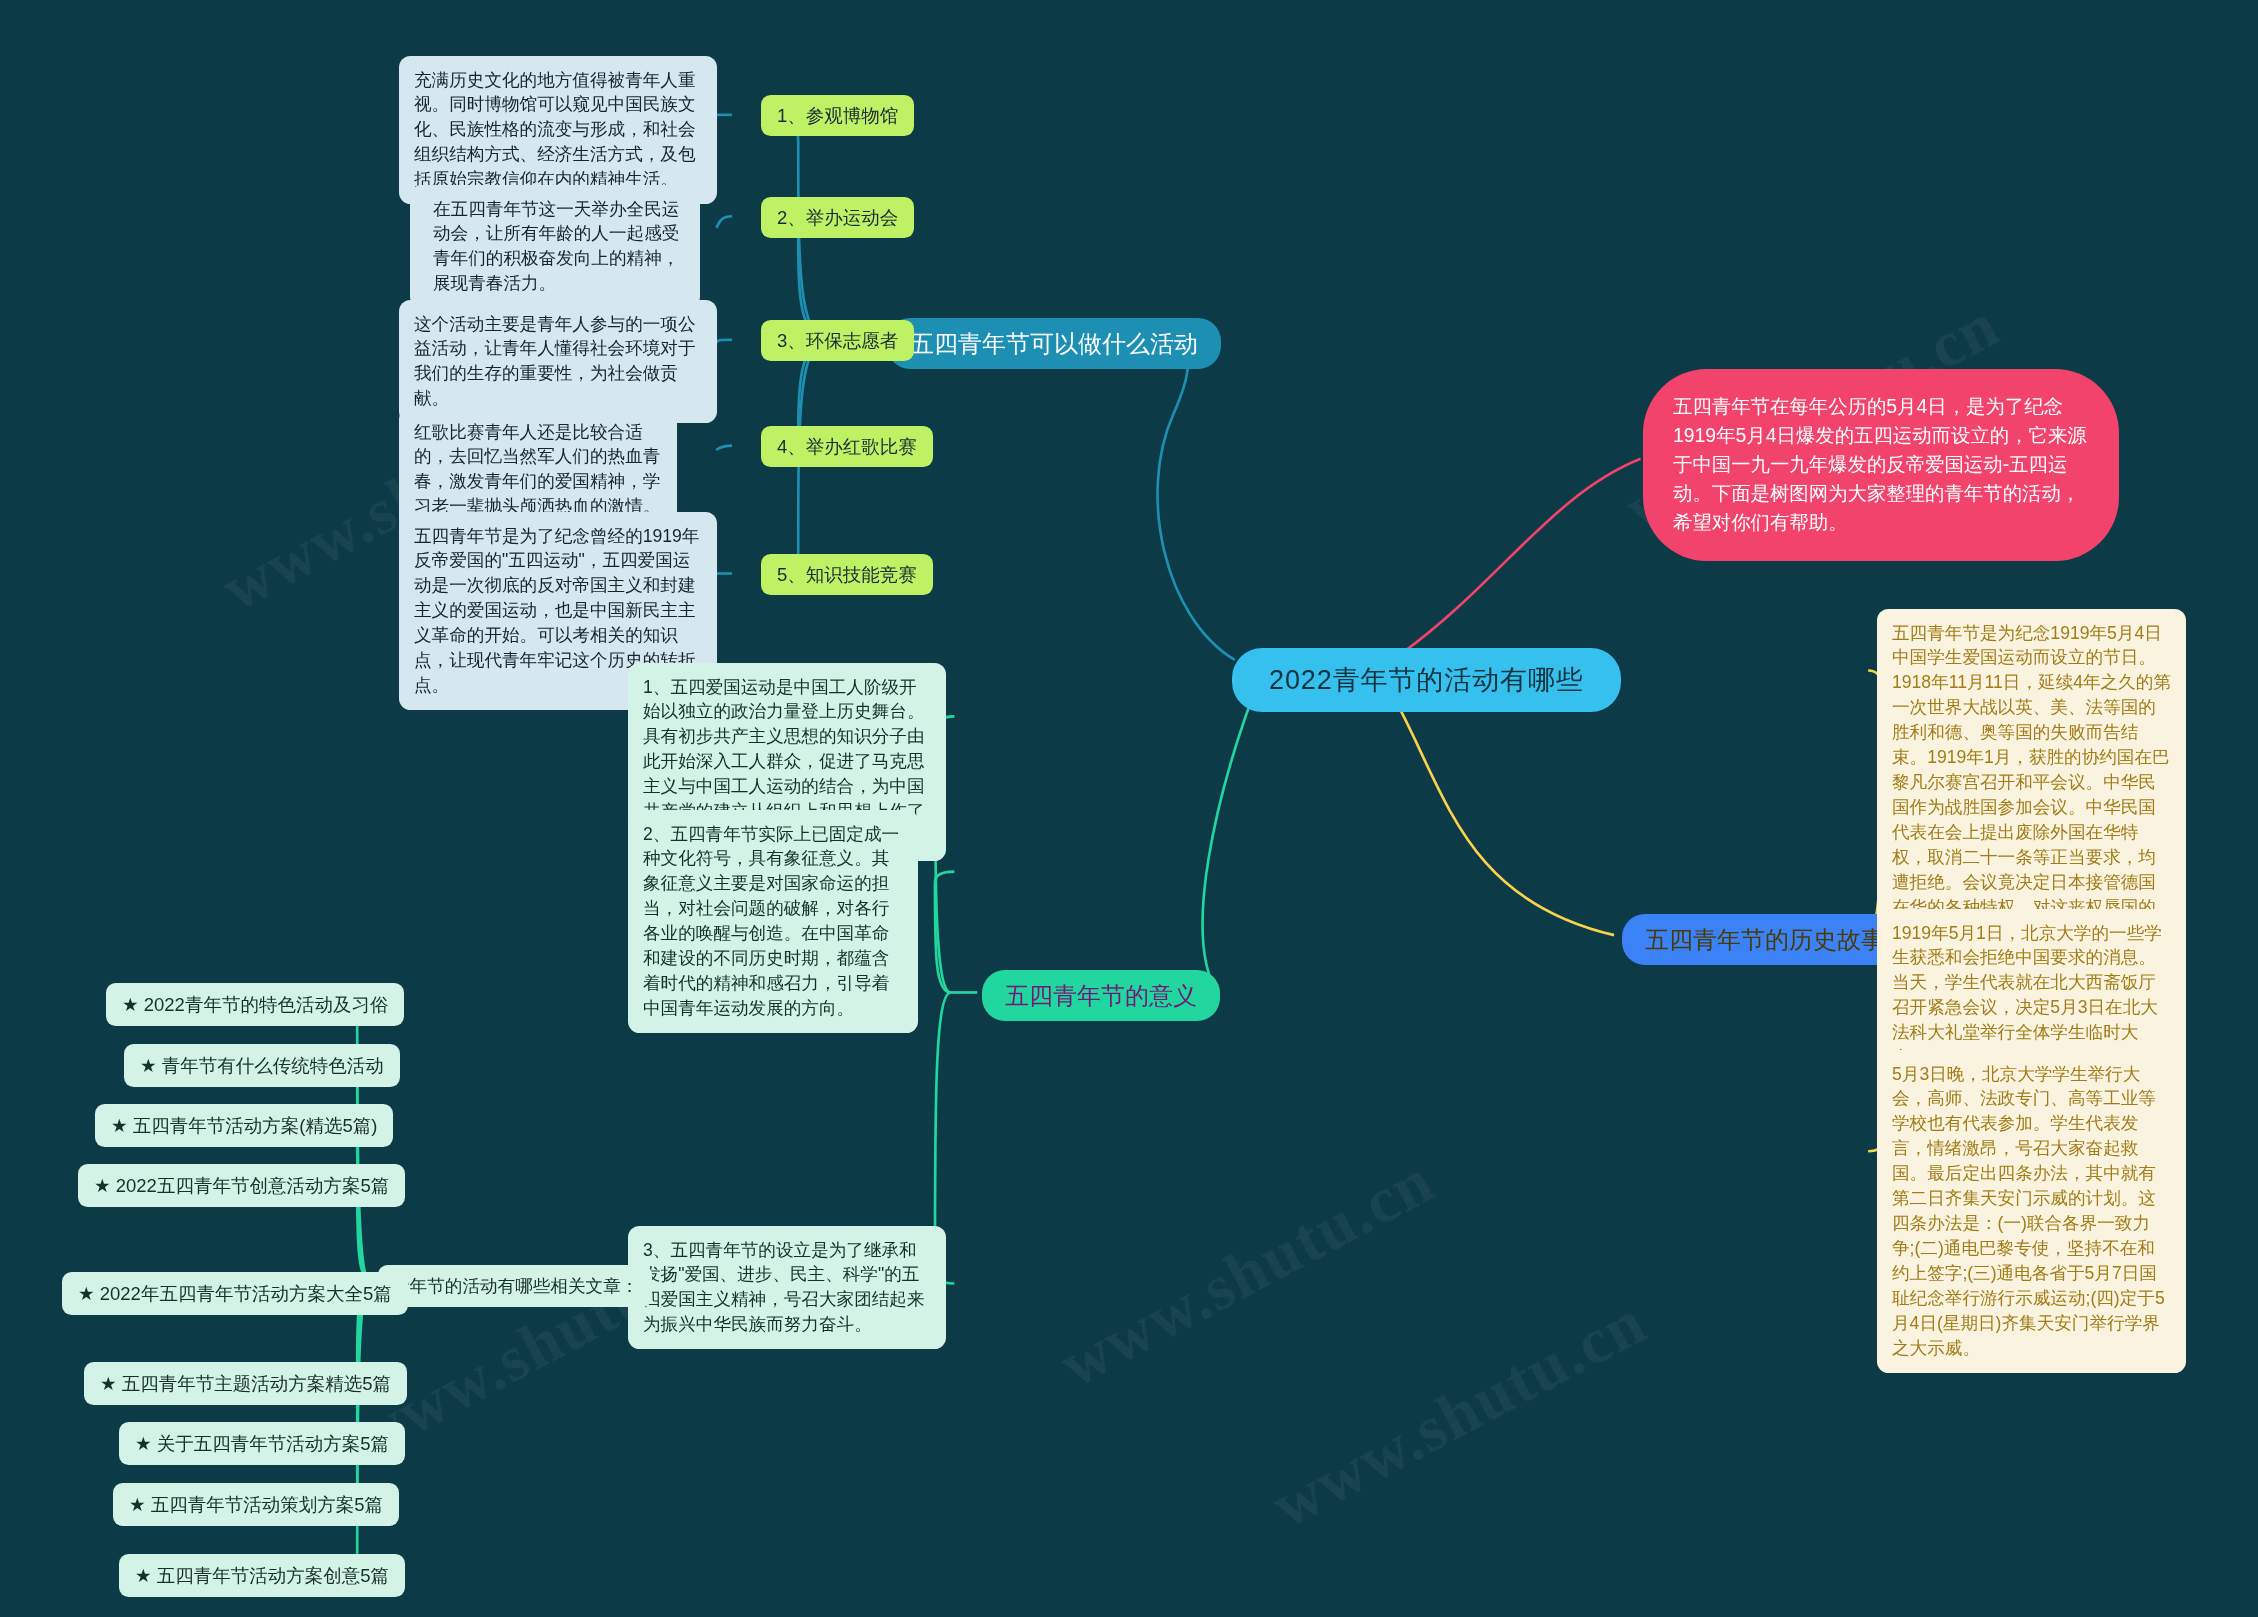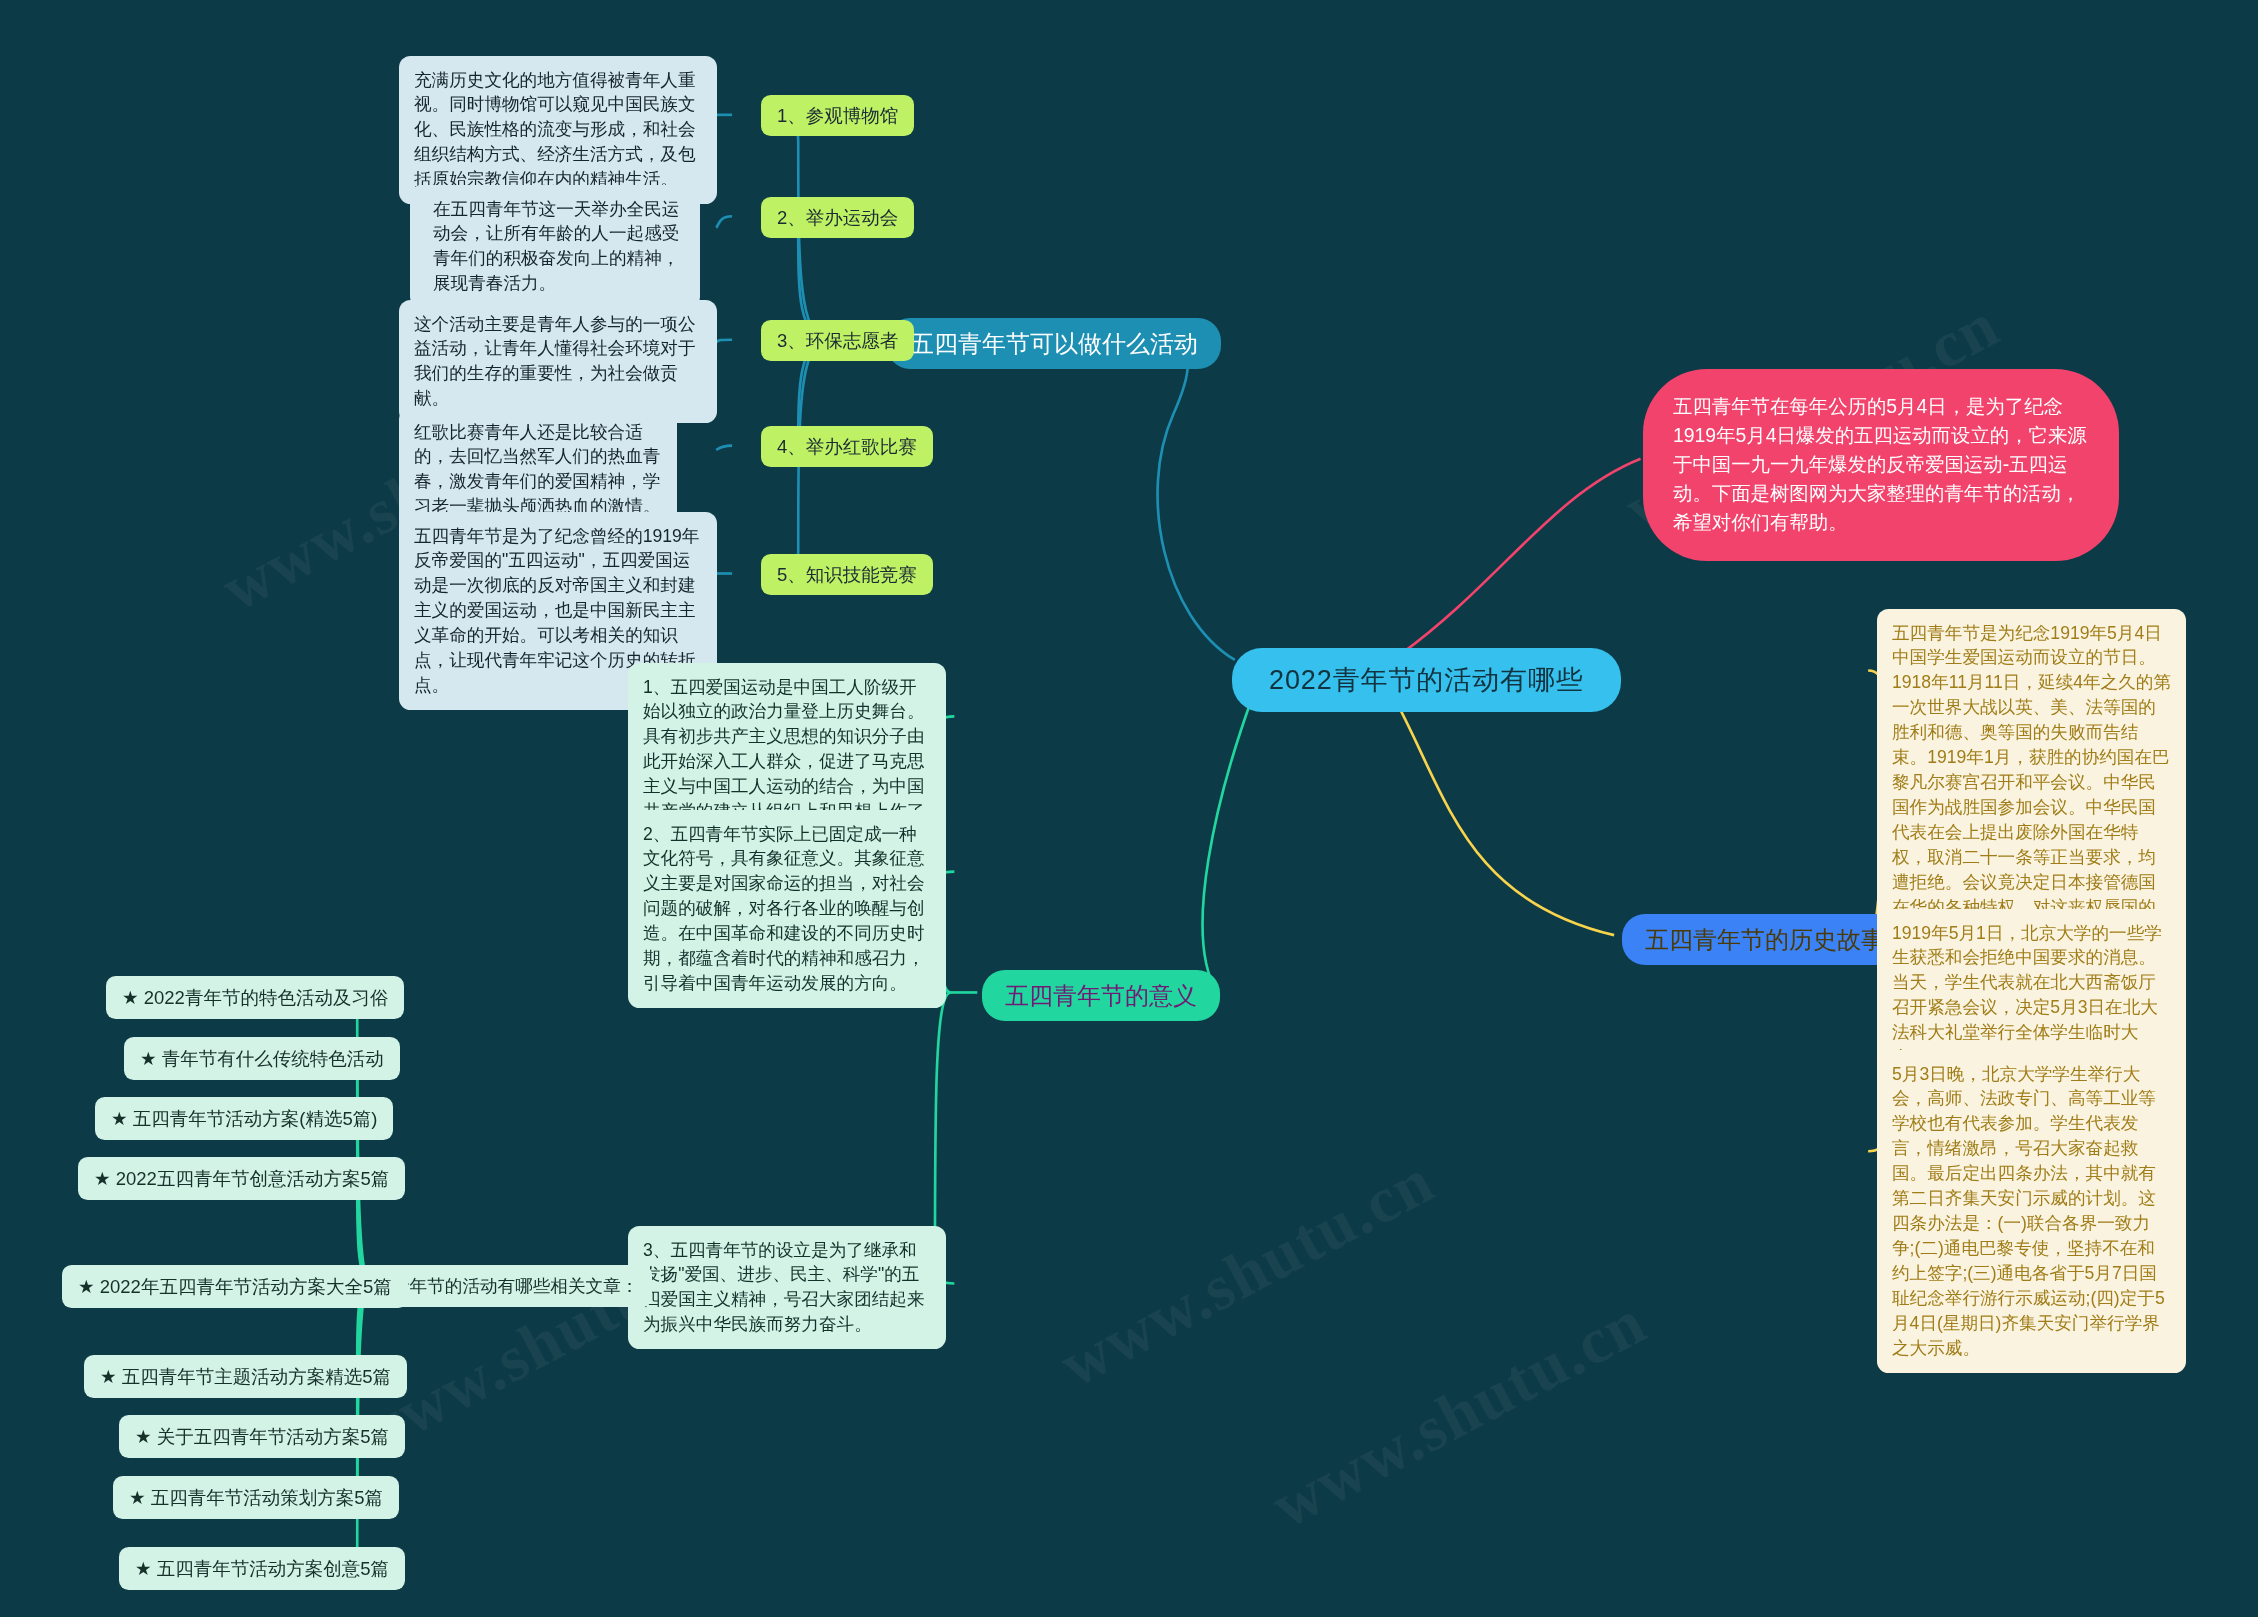--- a/index.html
+++ b/index.html
@@ -79,21 +79,21 @@
     background:#faf3df;color:#a07d18;
     border-radius:11.5px;
     padding:11.5px 15px;
     font-size:17.6px;line-height:1.42;
   }
   
   .chip-mint{
     background:#d4f3e7;color:#16302a;
     border-radius:9.7px;
     padding:8.8px 16px;
-    font-size:18.5px;white-space:nowrap;
+    font-size:18.5px;white-space:nowrap;margin-top:7px;
   }
   .hub{
     background:#d4f3e7;color:#16302a;
     border-radius:9.7px;
     padding:8.8px 14px;
     font-size:17.6px;white-space:nowrap;
   }
 </style>
 </head>
 <body>
@@ -165,21 +165,21 @@
 
   <div class="node card-blue" style="left:399px;top:56px;width:318px;">充满历史文化的地方值得被青年人重视。同时博物馆可以窥见中国民族文化、民族性格的流变与形成，和社会组织结构方式、经济生活方式，及包括原始宗教信仰在内的精神生活。</div>
   <div class="node card-blue" style="left:410px;top:185px;width:290px;padding-left:23px;">在五四青年节这一天举办全民运动会，让所有年龄的人一起感受青年们的积极奋发向上的精神，展现青春活力。</div>
   <div class="node card-blue" style="left:399px;top:300px;width:318px;">这个活动主要是青年人参与的一项公益活动，让青年人懂得社会环境对于我们的生存的重要性，为社会做贡献。</div>
   <div class="node card-blue" style="left:399px;top:408px;width:278px;">红歌比赛青年人还是比较合适的，去回忆当然军人们的热血青春，激发青年们的爱国精神，学习老一辈抛头颅洒热血的激情。</div>
   <div class="node card-blue" style="left:399px;top:512px;width:318px;">五四青年节是为了纪念曾经的1919年反帝爱国的"五四运动"，五四爱国运动是一次彻底的反对帝国主义和封建主义的爱国运动，也是中国新民主主义革命的开始。可以考相关的知识点，让现代青年牢记这个历史的转折点。</div>
 
   <div class="node branch branch-green" style="left:982px;top:970px;">五四青年节的意义</div>
 
   <div class="node card-mint" style="left:628px;top:663px;width:318px;">1、五四爱国运动是中国工人阶级开始以独立的政治力量登上历史舞台。具有初步共产主义思想的知识分子由此开始深入工人群众，促进了马克思主义与中国工人运动的结合，为中国共产党的建立从组织上和思想上作了准备。</div>
-  <div class="node card-mint" style="left:628px;top:810px;width:318px;">2、五四青年节实际上已固定成一种文化符号，具有象征意义。其象征意义主要是对国家命运的担当，对社会问题的破解，对各行各业的唤醒与创造。在中国革命和建设的不同历史时期，都蕴含着时代的精神和感召力，引导着中国青年运动发展的方向。</div>
+  <div class="node card-mint" style="left:628px;top:810px;width:290px;">2、五四青年节实际上已固定成一种文化符号，具有象征意义。其象征意义主要是对国家命运的担当，对社会问题的破解，对各行各业的唤醒与创造。在中国革命和建设的不同历史时期，都蕴含着时代的精神和感召力，引导着中国青年运动发展的方向。</div>
   <div class="node card-mint" style="left:628px;top:1226px;width:318px;">3、五四青年节的设立是为了继承和发扬"爱国、进步、民主、科学"的五四爱国主义精神，号召大家团结起来为振兴中华民族而努力奋斗。</div>
 
   <div class="node branch branch-yellow" style="left:1622px;top:914px;">五四青年节的历史故事</div>
 
   <div class="node card-cream" style="left:1877px;top:609px;width:309px;">五四青年节是为纪念1919年5月4日中国学生爱国运动而设立的节日。1918年11月11日，延续4年之久的第一次世界大战以英、美、法等国的胜利和德、奥等国的失败而告结束。1919年1月，获胜的协约国在巴黎凡尔赛宫召开和平会议。中华民国作为战胜国参加会议。中华民国代表在会上提出废除外国在华特权，取消二十一条等正当要求，均遭拒绝。会议竟决定日本接管德国在华的各种特权。对这丧权辱国的条约，中华民国代表居然准备签字承认。消息传来，举国震怒，群情激愤。以学生为先导的五四爱国运动就如火山爆发一般地开始了。</div>
   <div class="node card-cream" style="left:1877px;top:909px;width:309px;">1919年5月1日，北京大学的一些学生获悉和会拒绝中国要求的消息。当天，学生代表就在北大西斋饭厅召开紧急会议，决定5月3日在北大法科大礼堂举行全体学生临时大会。</div>
   <div class="node card-cream" style="left:1877px;top:1050px;width:309px;">5月3日晚，北京大学学生举行大会，高师、法政专门、高等工业等学校也有代表参加。学生代表发言，情绪激昂，号召大家奋起救国。最后定出四条办法，其中就有第二日齐集天安门示威的计划。这四条办法是：(一)联合各界一致力争;(二)通电巴黎专使，坚持不在和约上签字;(三)通电各省于5月7日国耻纪念举行游行示威运动;(四)定于5月4日(星期日)齐集天安门举行学界之大示威。</div>
 
   <div class="node hub" style="left:378px;top:1265px;">青年节的活动有哪些相关文章：</div>
 

